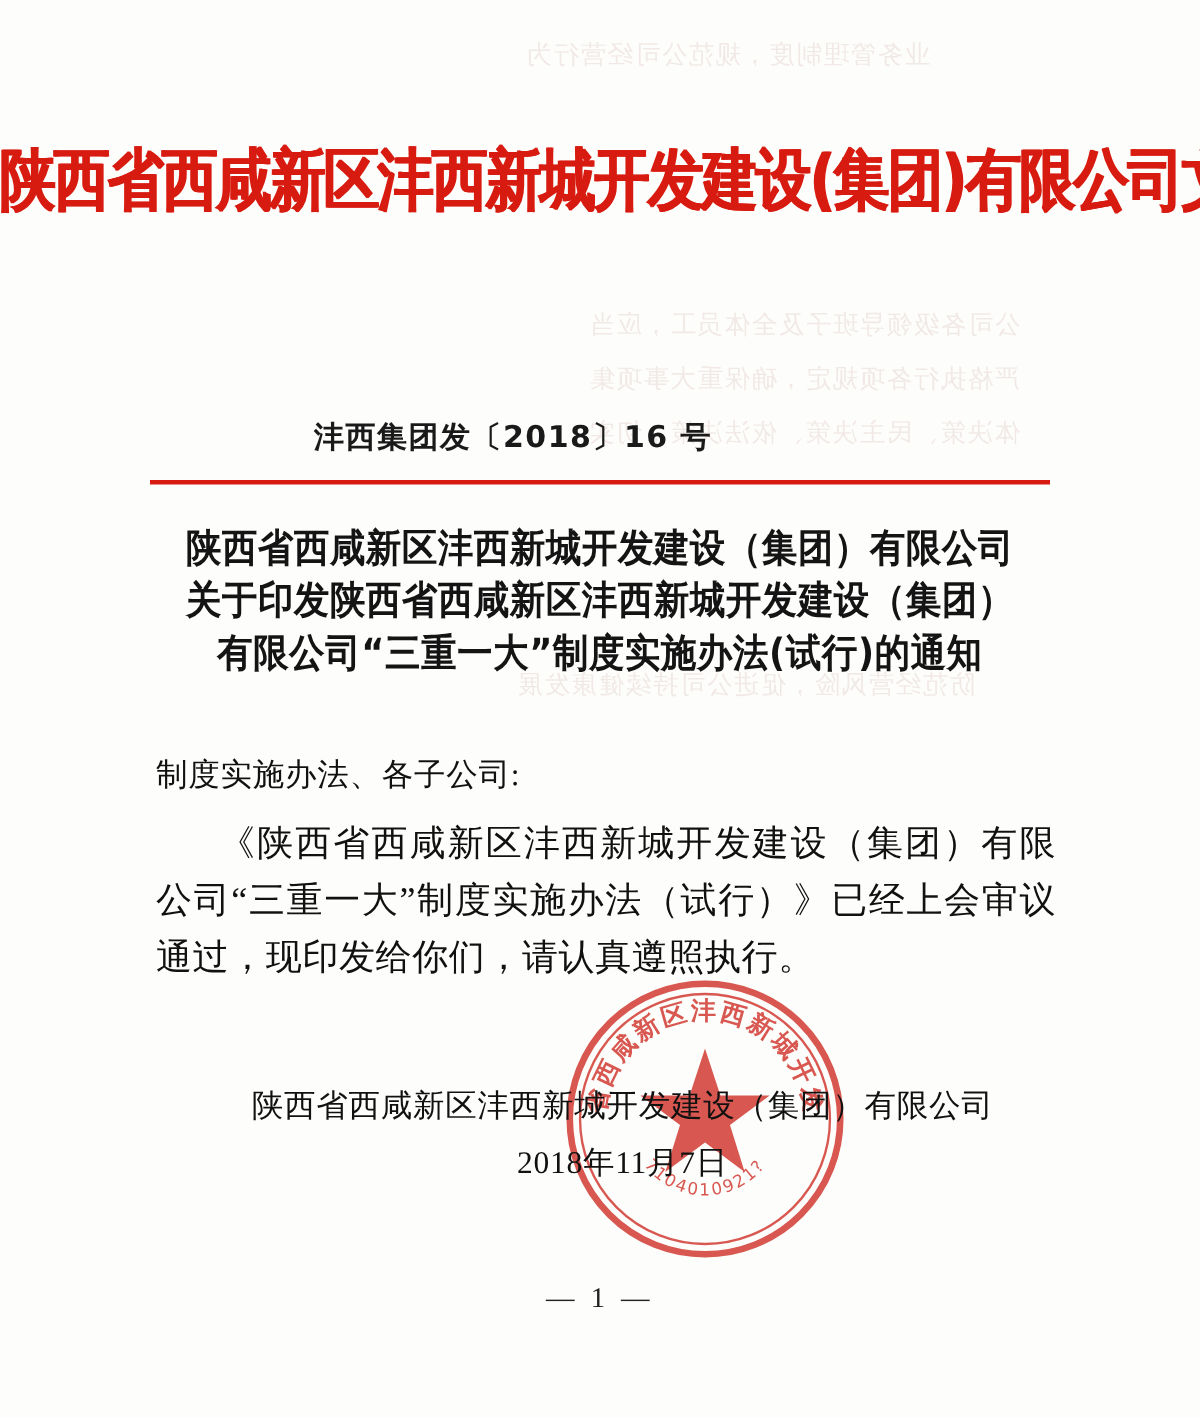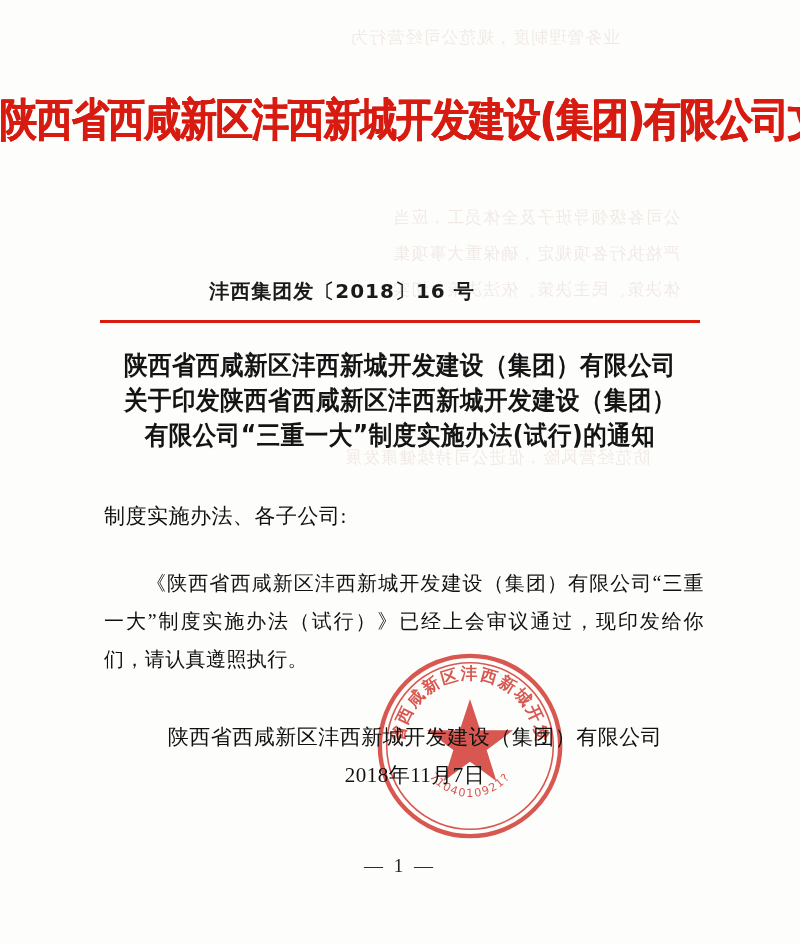--- a/index.html
+++ b/index.html
@@ -111,24 +111,24 @@
   .salutation {
     position: absolute;
     top: 500px;
     left: 104px;
     font-size: 21px;
     letter-spacing: 0.5px;
     line-height: 1.6;
   }
   .body-text {
     position: absolute;
-    top: 564px;
+    top: 544px;
     left: 104px;
     width: 600px;
-    font-size: 20px;
+    font-size: 24px;
     line-height: 38px;
     letter-spacing: 0.4px;
     text-indent: 42px;
     text-align: justify;
   }
 
   
   .signature {
     position: absolute;
     top: 723px;

